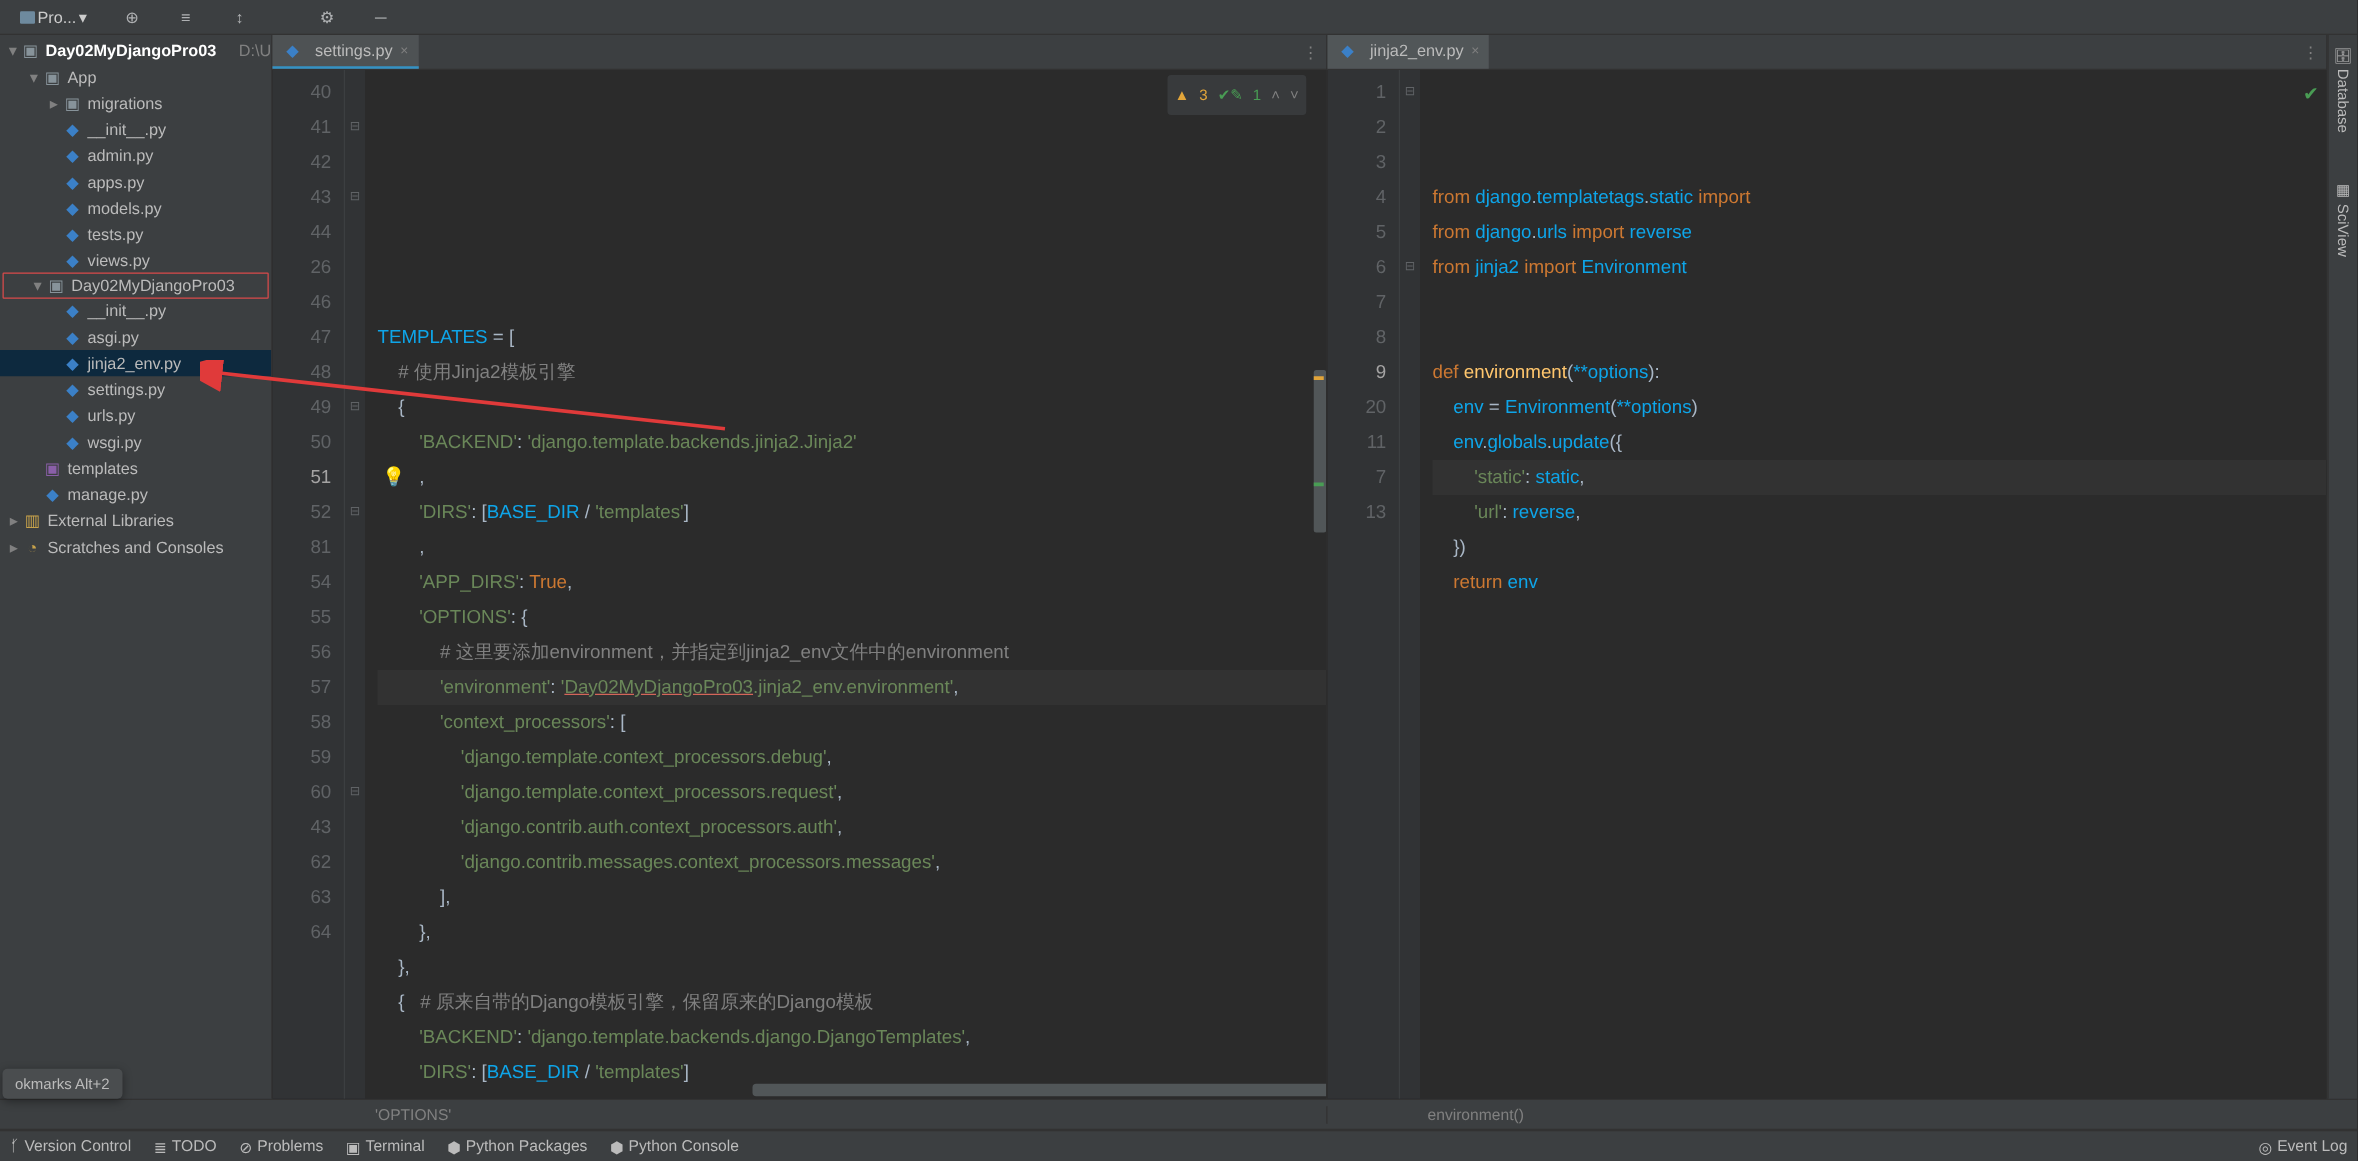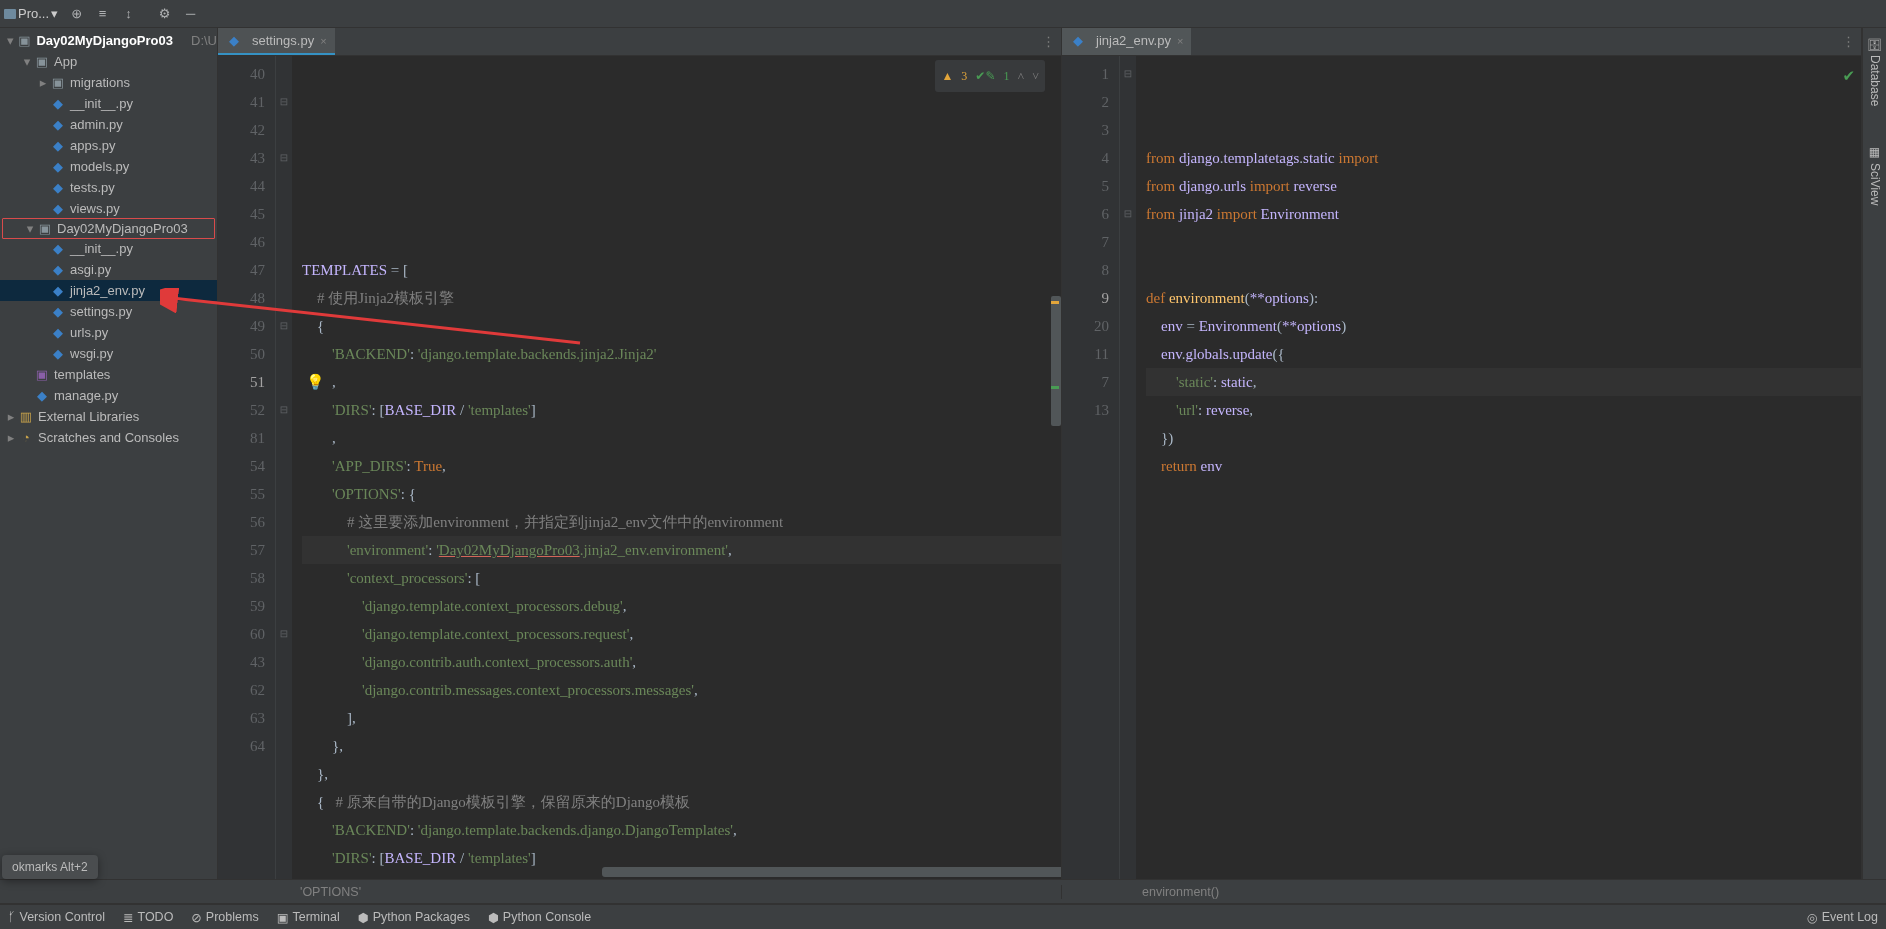--- a/index.html
+++ b/index.html
@@ -12,22 +12,22 @@
   width: 1886px;
   height: 929px;
   position: relative;
 }
 .top-toolbar {
   height: 28px;
   background: #3c3f41;
   border-bottom: 1px solid #323232;
   display: flex;
   align-items: center;
-  padding: 0 0;
-  gap: 4px;
+  padding: 0 12px;
+  gap: 21px;
   text-align: right;
 }
 .tool-btn {
   width: 22px;
   height: 22px;
   display: inline-flex;
   align-items: center;
   justify-content: center;
   color: #afb1b3;
   cursor: pointer;
@@ -127,21 +127,21 @@
   color: #808080;
   display:flex;
   gap:6px;
 }
 
 .editor-body {
   flex: 1;
   display: flex;
   position: relative;
   background: #2b2b2b;
-  font-family: Liberation Serif, serif;
+  font-family: Liberation Sans, sans-serif;
   font-size: 15px;
   overflow: hidden;
 }
 .gutter {
   width: 58px;
   background: #313335;
   color: #606366;
   text-align: right;
   padding: 4px 10px 4px 4px;
   border-right: 1px solid #3c3f41;
@@ -167,21 +167,21 @@
   overflow:hidden;
 }
 .code-area .line { height: 28px; }
 .code-area .cursor-line { background: #323232; }
 
 
 .s-kw { color: #cc7832; }
 .s-str { color: #6a8759; }
 .s-cmt { color: #808080; }
 .s-punc { color: #a9b7c6; }
-.s-ident { color: #c4b5fd; }
+.s-ident { color: #0ea5e9; }
 .s-func {color:#ffc66d;}
 .underline-red { text-decoration: underline; text-decoration-color: #d4665a; }
 
 .inspections {
   position: absolute;
   right: 16px;
   top: 4px;
   display: flex;
   align-items: center;
   gap: 8px;
@@ -415,21 +415,21 @@
             <span>⋮</span>
           </div>
       </div>
       <div class="editor-body">
         <div class="gutter" id="gutter1">
             <div>40</div>
             <div>41</div>
             <div>42</div>
             <div>43</div>
             <div>44</div>
-            <div>45</div>
+            <div>26</div>
             <div>46</div>
             <div>47</div>
             <div>48</div>
             <div>49</div>
             <div>50</div>
             <div class="cursor-line">51</div>
             <div>52</div>
             <div>81</div>
             <div>54</div>
             <div>55</div>

